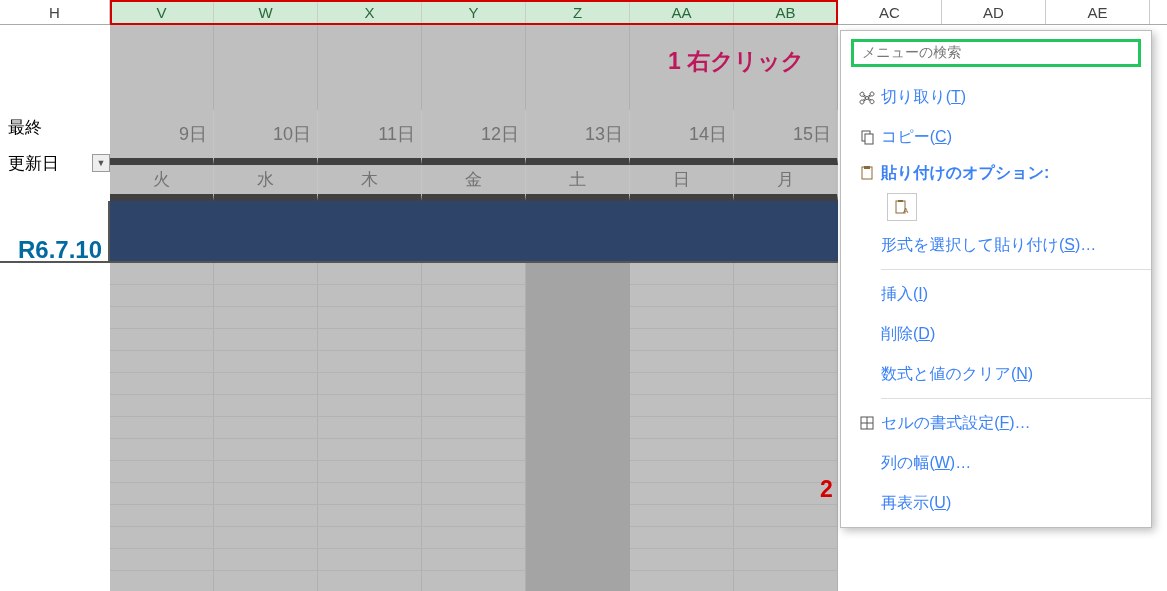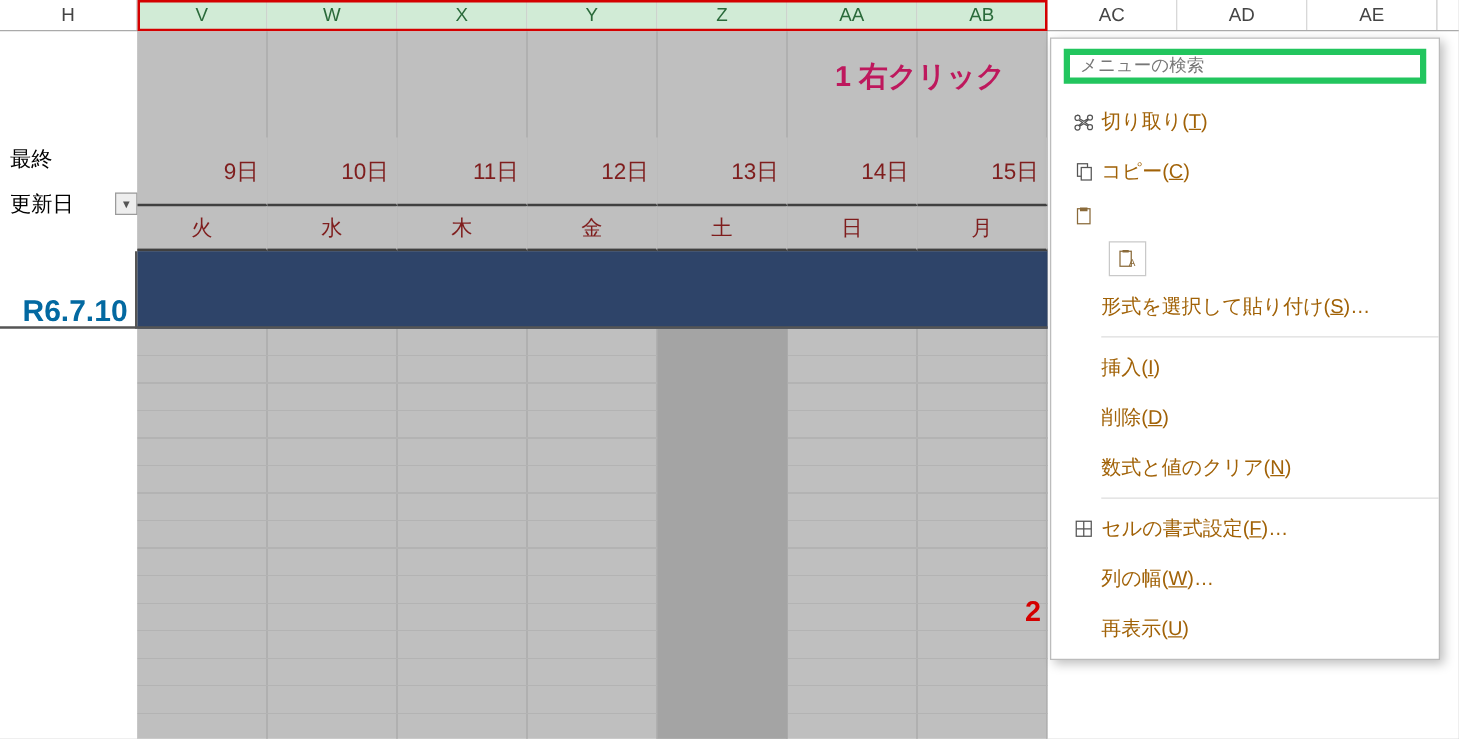--- a/index.html
+++ b/index.html
@@ -20,21 +20,21 @@
     .col-h-AC { width:104px; }
     .col-h-AD { width:104px; }
     .col-h-AE { width:104px; }
 
     
     .sel-outline { position:absolute; top:0; left:110px; width:728px; height:25px; border:2px solid #d40000; pointer-events:none; }
 
     
     .anno1 { position:absolute; top:46px; left:668px; color:#be185d; font-size:23px; font-weight:700; }
     .anno2 { position:absolute; top:476px; left:820px; color:#d40000; font-size:23px; font-weight:700; }
-    .cell { border-right:1px solid #c5c5c5; border-bottom:2px solid #404040; font-size:15px; padding:0 6px; display:flex; align-items:center; justify-content:flex-end; color:#7f1d1d; }
+    .cell { border-right:1px solid #c5c5c5; border-bottom:7px solid #404040; font-size:15px; padding:0 6px; display:flex; align-items:center; justify-content:flex-end; color:#737373; }
 
     
     .selblock { position:absolute; top:25px; left:110px; width:728px; height:566px; background:#bfbfbf; }
     .darkcol { position:absolute; top:263px; left:526px; width:104px; height:328px; background:#a4a4a4; }
 
     .label-stack { position:absolute; top:110px; left:8px; width:94px; font-size:17px; color:#000; line-height:36px; }
     .dropdown-arrow { position:absolute; top:154px; left:92px; width:18px; height:18px; border:1px solid #9b9b9b; background:#eee; display:flex; align-items:center; justify-content:center; font-size:9px; color:#555; }
     .r67 { position:absolute; top:236px; left:18px; font-size:24px; color:#0369a1;font-weight:bold; }
 
     .date-cells { position:absolute; top:110px; left:110px; display:flex; height:55px; }
@@ -51,22 +51,22 @@
     }
 
     
     .vlines { position:absolute; top:25px; left:110px; width:728px; height:566px; background:
         repeating-linear-gradient(to right, transparent 0 103px, #b0b0b0 103px 104px);
       pointer-events:none;
     }
 
     
     .ctx { position:absolute; top:30px; left:840px; width:312px; background:#fff; border:1px solid #bcbcbc; box-shadow:3px 3px 8px rgba(0,0,0,.25); padding-bottom:4px; }
-    .ctx-search { margin:8px 10px 10px 10px; height:28px; border:5px solid #22c55e; padding:2px 8px; font-size:14px; color:#777; display:flex; align-items:center; }
-    .ctx-item { display:flex; align-items:center; height:40px; padding:0 14px 0 12px; font-size:16px; color:#a16207; cursor:pointer; }
+    .ctx-search { margin:8px 10px 10px 10px; height:28px; border:3px solid #22c55e; padding:2px 8px; font-size:14px; color:#777; display:flex; align-items:center; }
+    .ctx-item { display:flex; align-items:center; height:40px; padding:0 14px 0 12px; font-size:16px; color:#3b82f6; cursor:pointer; }
     .ctx-item .ic { width:28px; display:flex; align-items:center; justify-content:center; color:#555; }
     .ctx-item .txt { flex:1; }
     .ctx-sep { height:1px; background:#ddd; margin:4px 0 4px 40px; }
     .ctx-item.highlight { outline:2px solid #d40000; outline-offset:-2px; }
     .paste-opt { padding:4px 0 4px 46px; }
     .paste-btn { width:30px; height:28px; border:1px solid #c9c9c9; display:inline-flex; align-items:center; justify-content:center; font-size:12px; color:#7a5a31; }
 
     u{text-decoration:underline;}
     svg { display:block; }
   </style>
@@ -148,20 +148,21 @@
     <span class="txt">コピー(<u>C</u>)</span>
   </div>
 
   <div class="ctx-item" style="height:32px">
     <span class="ic">
       <svg width="16" height="16" viewBox="0 0 16 16">
           <rect x="3" y="2" width="10" height="12" fill="none" stroke="#8a6a3a"></rect>
           <rect x="5" y="1" width="6" height="3" fill="#8a6a3a"></rect>
         </svg>
     </span>
+    <span class="txt" style="font-weight:700">貼り付けのオプション:</span>
   </div>
   <div class="paste-opt">
     <span class="paste-btn">
       <svg width="16" height="16" viewBox="0 0 16 16">
           <rect x="2" y="2" width="9" height="12" fill="none" stroke="#8a6a3a"></rect>
           <rect x="4" y="1" width="5" height="2" fill="#8a6a3a"></rect>
           <text x="9" y="14" font-size="8" fill="#8a6a3a">A</text>
         </svg>
     </span>
   </div>

